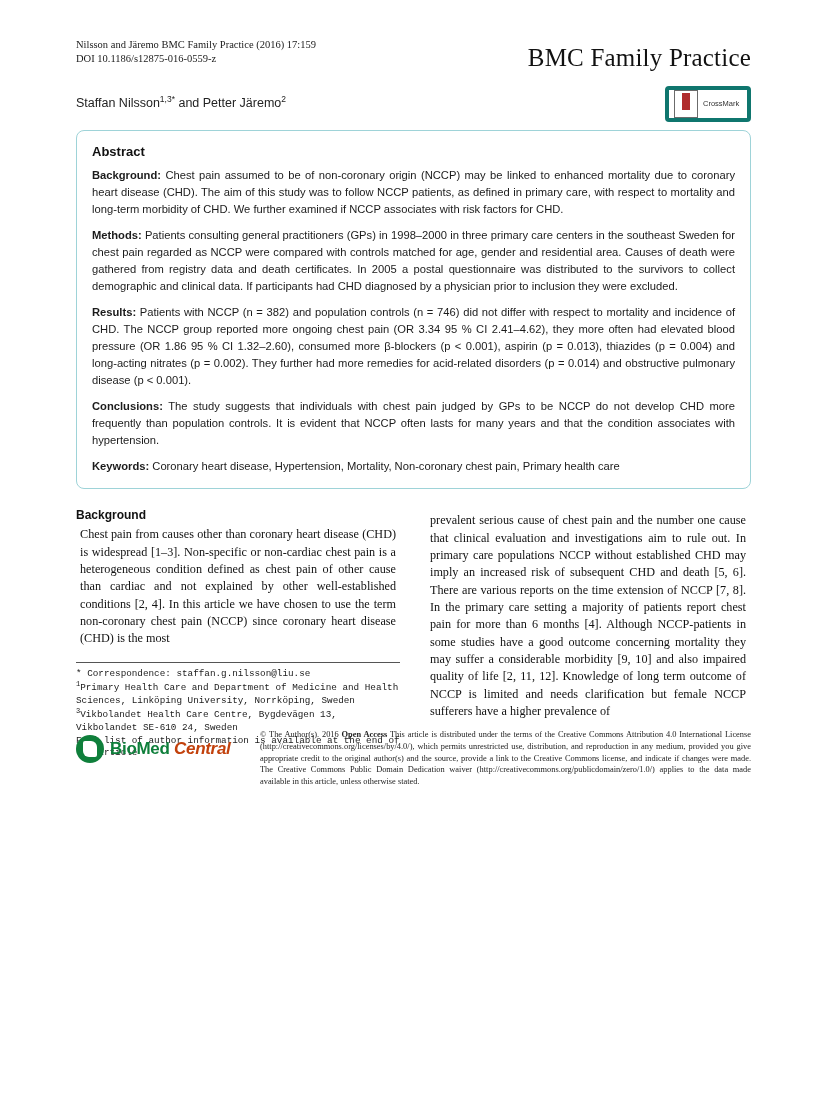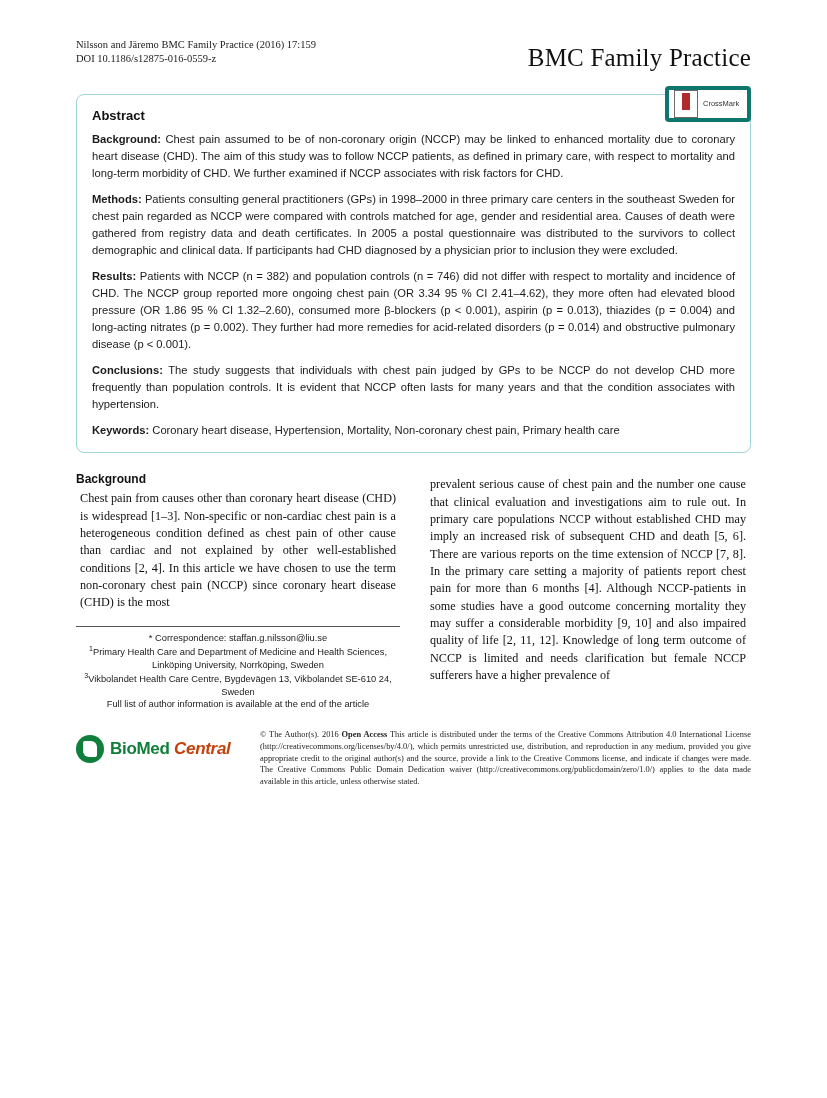--- a/index.html
+++ b/index.html
@@ -176,25 +176,24 @@
     text-align: justify;
     margin: 4px;
     color: #111;
   }
 
   
   .footnote {
     margin-top: 14px;
     border-top: 1px solid #555;
     padding-top: 5px;
-    font-family: Liberation Sans, sans-serif;
+    font-family: Liberation Mono, monospace;
     font-size: 9.3px;
     line-height: 1.35;
     color: #1a1a1a;
-    text-align: center;
   }
   .footnote sup { font-size: 7px; }
 
   
   .footer {
     position: absolute;
     left: 76px;
     right: 76px;
     bottom: 34px;
     display: flex;
@@ -253,20 +252,23 @@
   <div class="top-header">
     <div class="citation">
       <div>Nilsson and Järemo BMC Family Practice  (2016) 17:159</div>
       <div>DOI 10.1186/s12875-016-0559-z</div>
     </div>
     <div class="journal-title">BMC Family Practice</div>
   </div>
 
 
   <div class="title-wrap">
+    <div class="authors">
+      <span>Staffan Nilsson</span><sup>1,3*</sup><span> and Petter Järemo</span><sup>2</sup>
+    </div>
     <div class="crossmark">
       <span class="cm-box"></span>
       <span class="cm-text">CrossMark</span>
     </div>
   </div>
 
   <div class="abstract-box">
     <div class="abstract-heading">Abstract</div>
 
     <p class="abstract-p">

